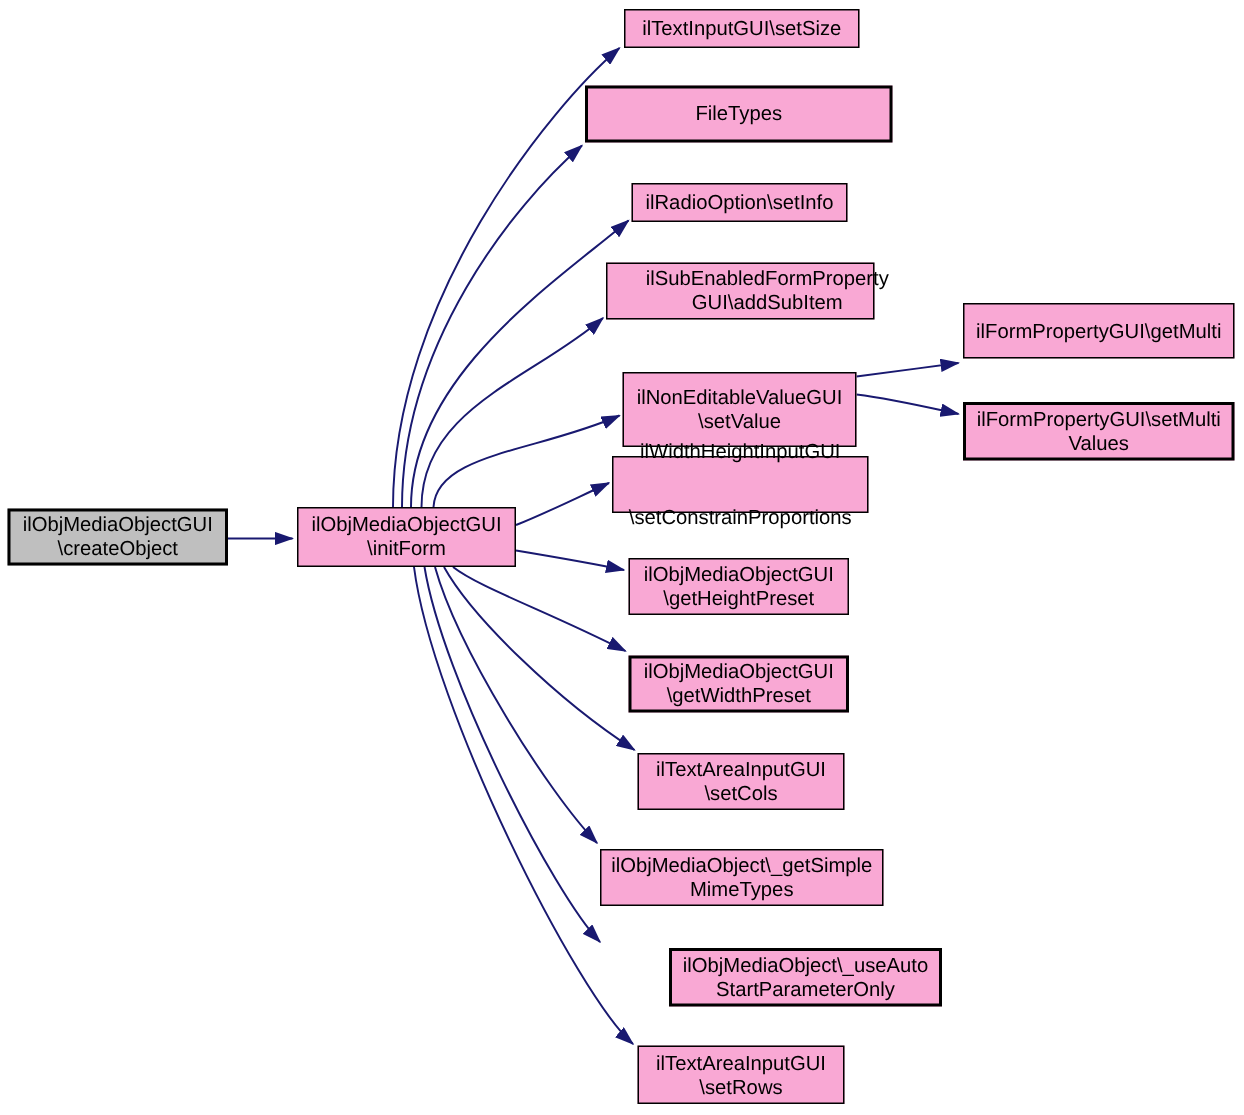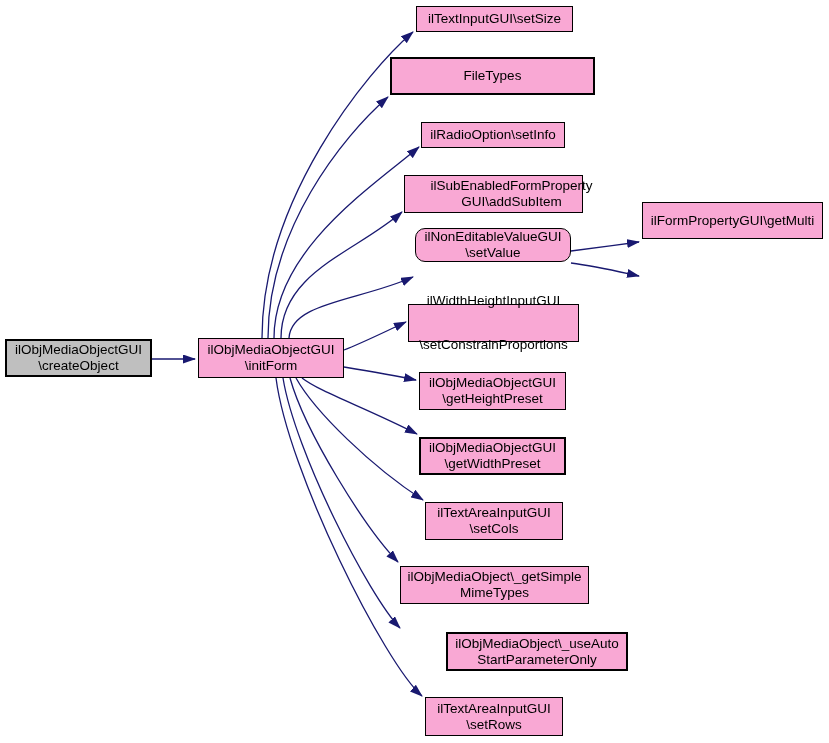--- a/index.html
+++ b/index.html
@@ -82,21 +82,21 @@
 
   <div class="node" style="left:421px;top:122px;width:144px;height:26px;">
     <span>ilRadioOption\setInfo</span>
   </div>
 
   <div class="node" style="left:404px;top:175px;width:179px;height:38px;padding-left:36px;">
     <span>ilSubEnabledFormProperty</span>
     <span>GUI\addSubItem</span>
   </div>
 
-  <div class="node" style="left:415px;top:228px;width:156px;height:34px;border-radius:10px;">
+  <div class="node" style="left:415px;top:248px;width:156px;height:50px;">
     <span>ilNonEditableValueGUI</span>
     <span>\setValue</span>
   </div>
 
   <div class="node" style="left:408px;top:304px;width:171px;height:38px;gap:28px;">
     <span>ilWidthHeightInputGUI</span>
     <span>\setConstrainProportions</span>
   </div>
 
   <div class="node" style="left:419px;top:372px;width:147px;height:38px;">
@@ -126,14 +126,18 @@
 
   <div class="node" style="left:425px;top:697px;width:138px;height:39px;">
     <span>ilTextAreaInputGUI</span>
     <span>\setRows</span>
   </div>
 
   <div class="node" style="left:642px;top:202px;width:181px;height:37px;text-align:center;">
     <span>ilFormPropertyGUI\getMulti</span>
   </div>
 
+  <div class="node thick" style="left:642px;top:268px;width:181px;height:39px;">
+    <span>ilFormPropertyGUI\setMulti</span>
+    <span>Values</span>
+  </div>
 
 </div>
 
 </body></html>

